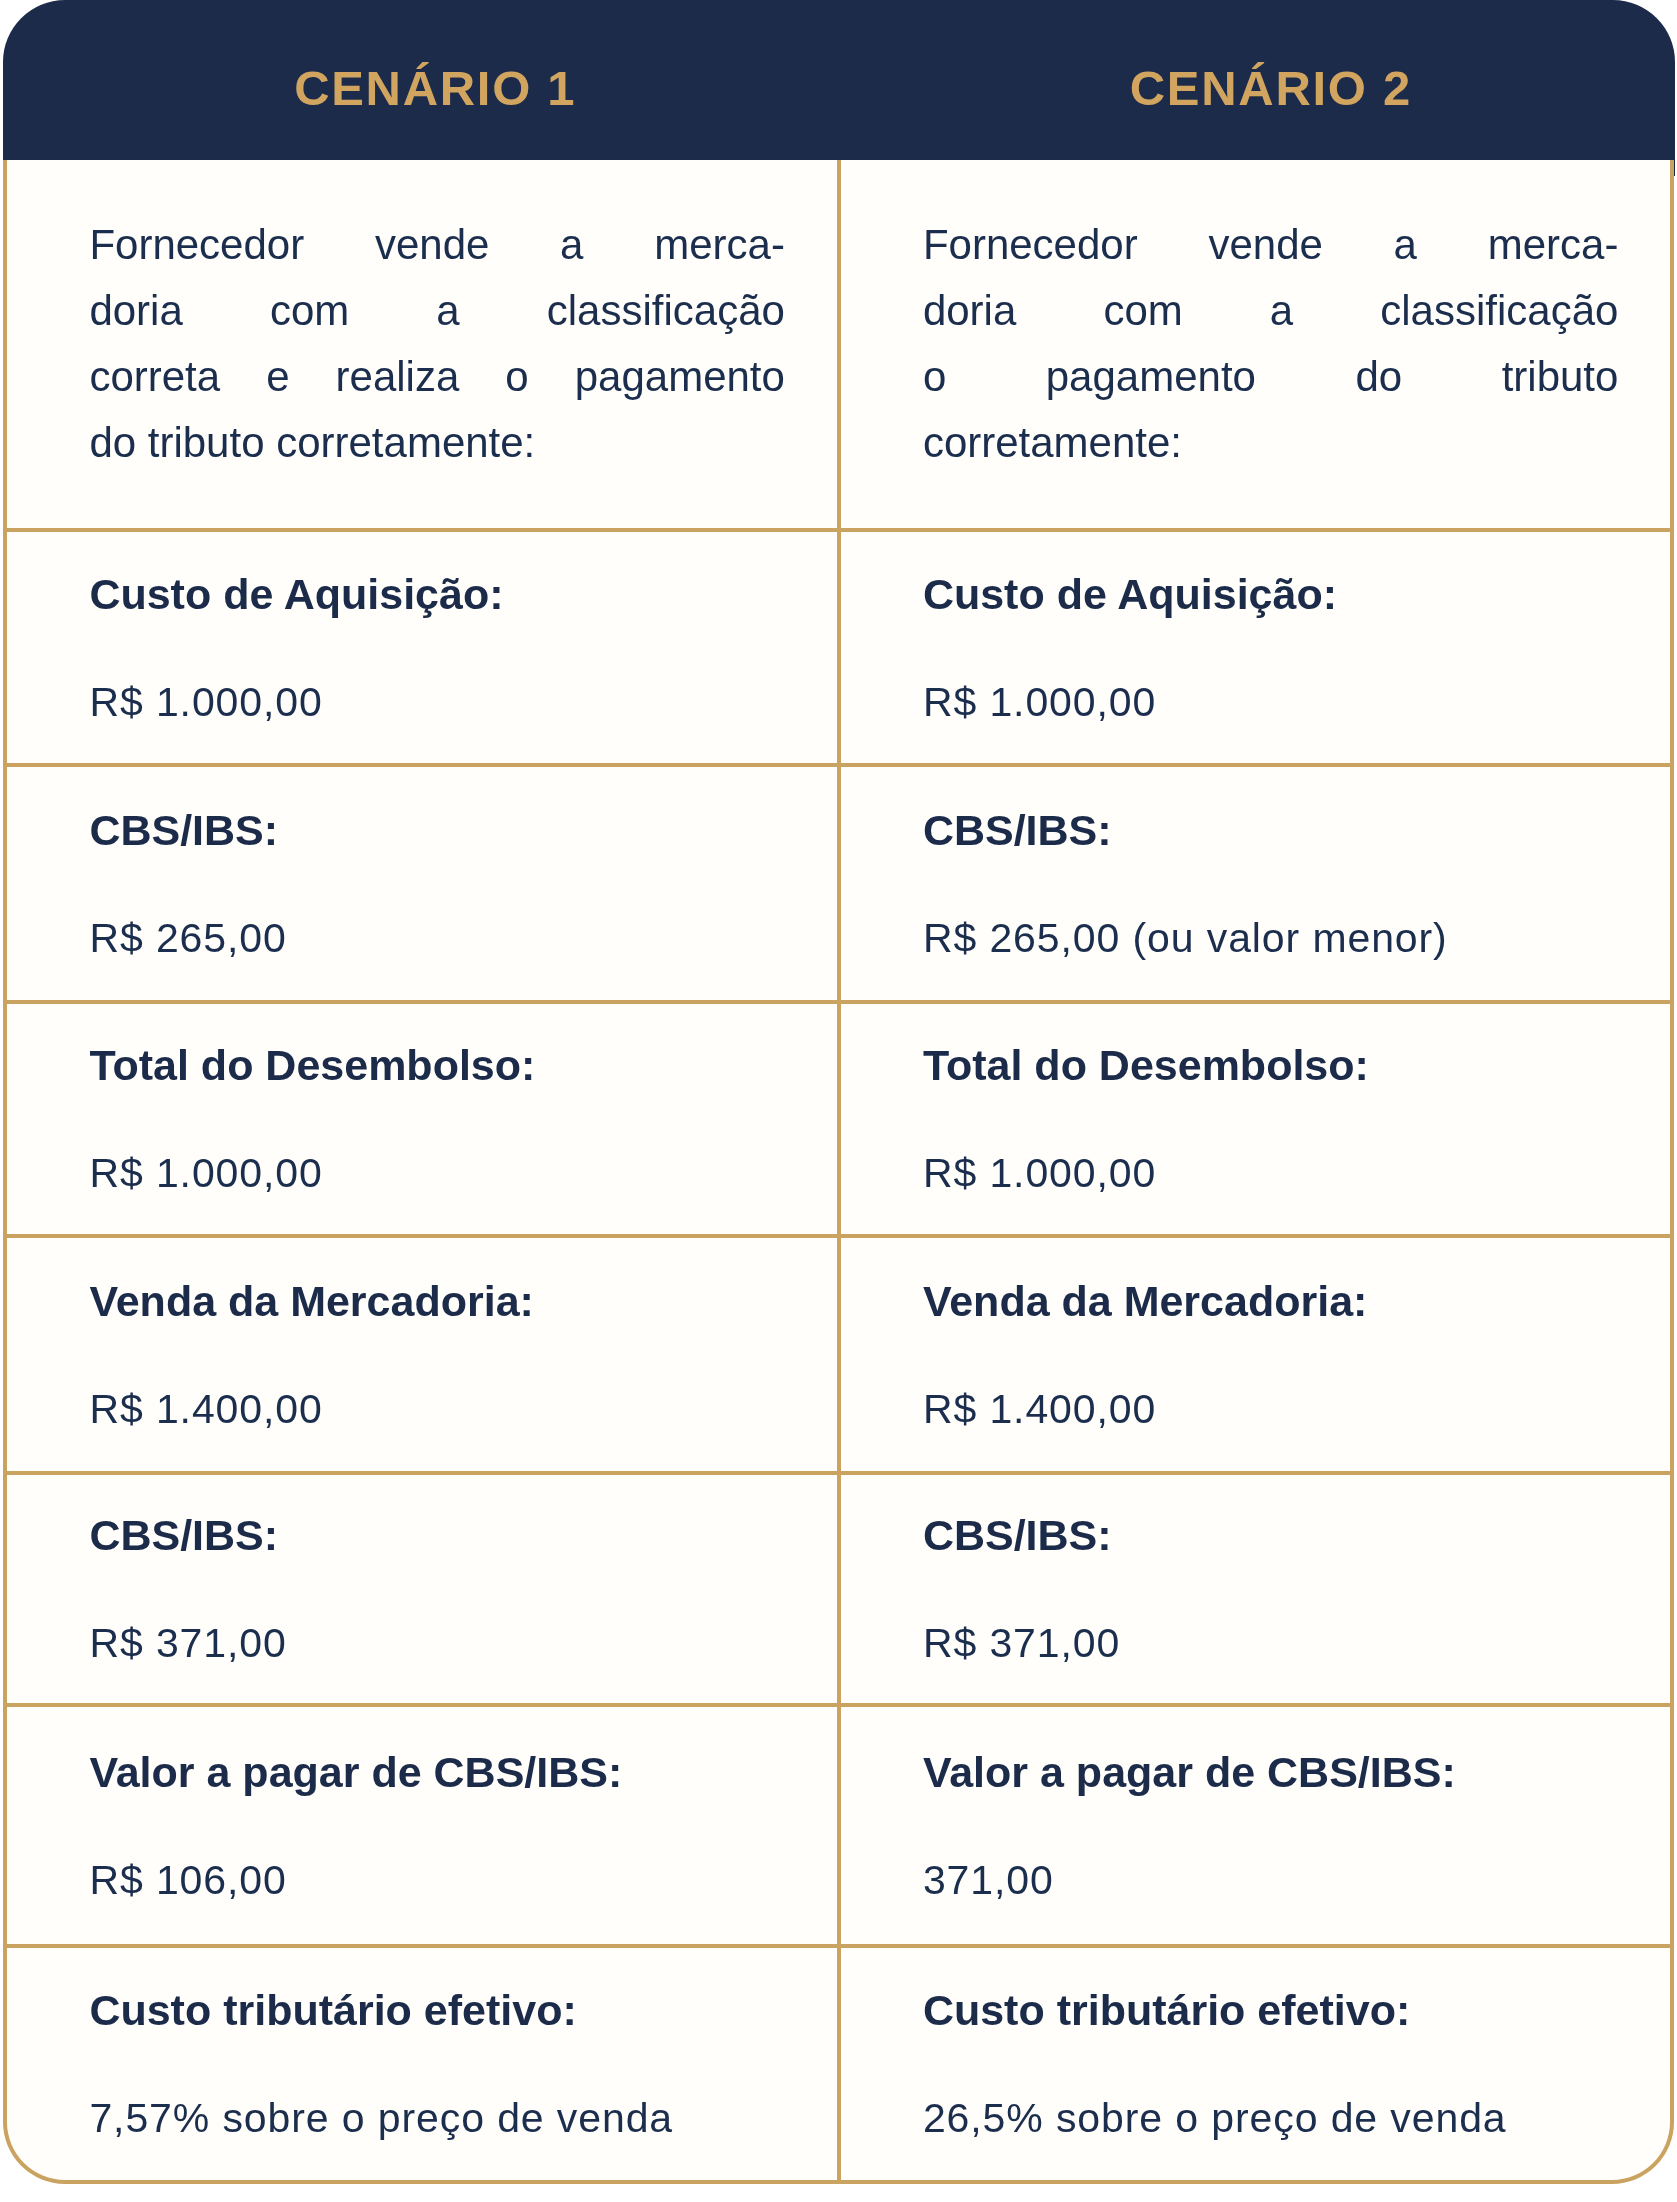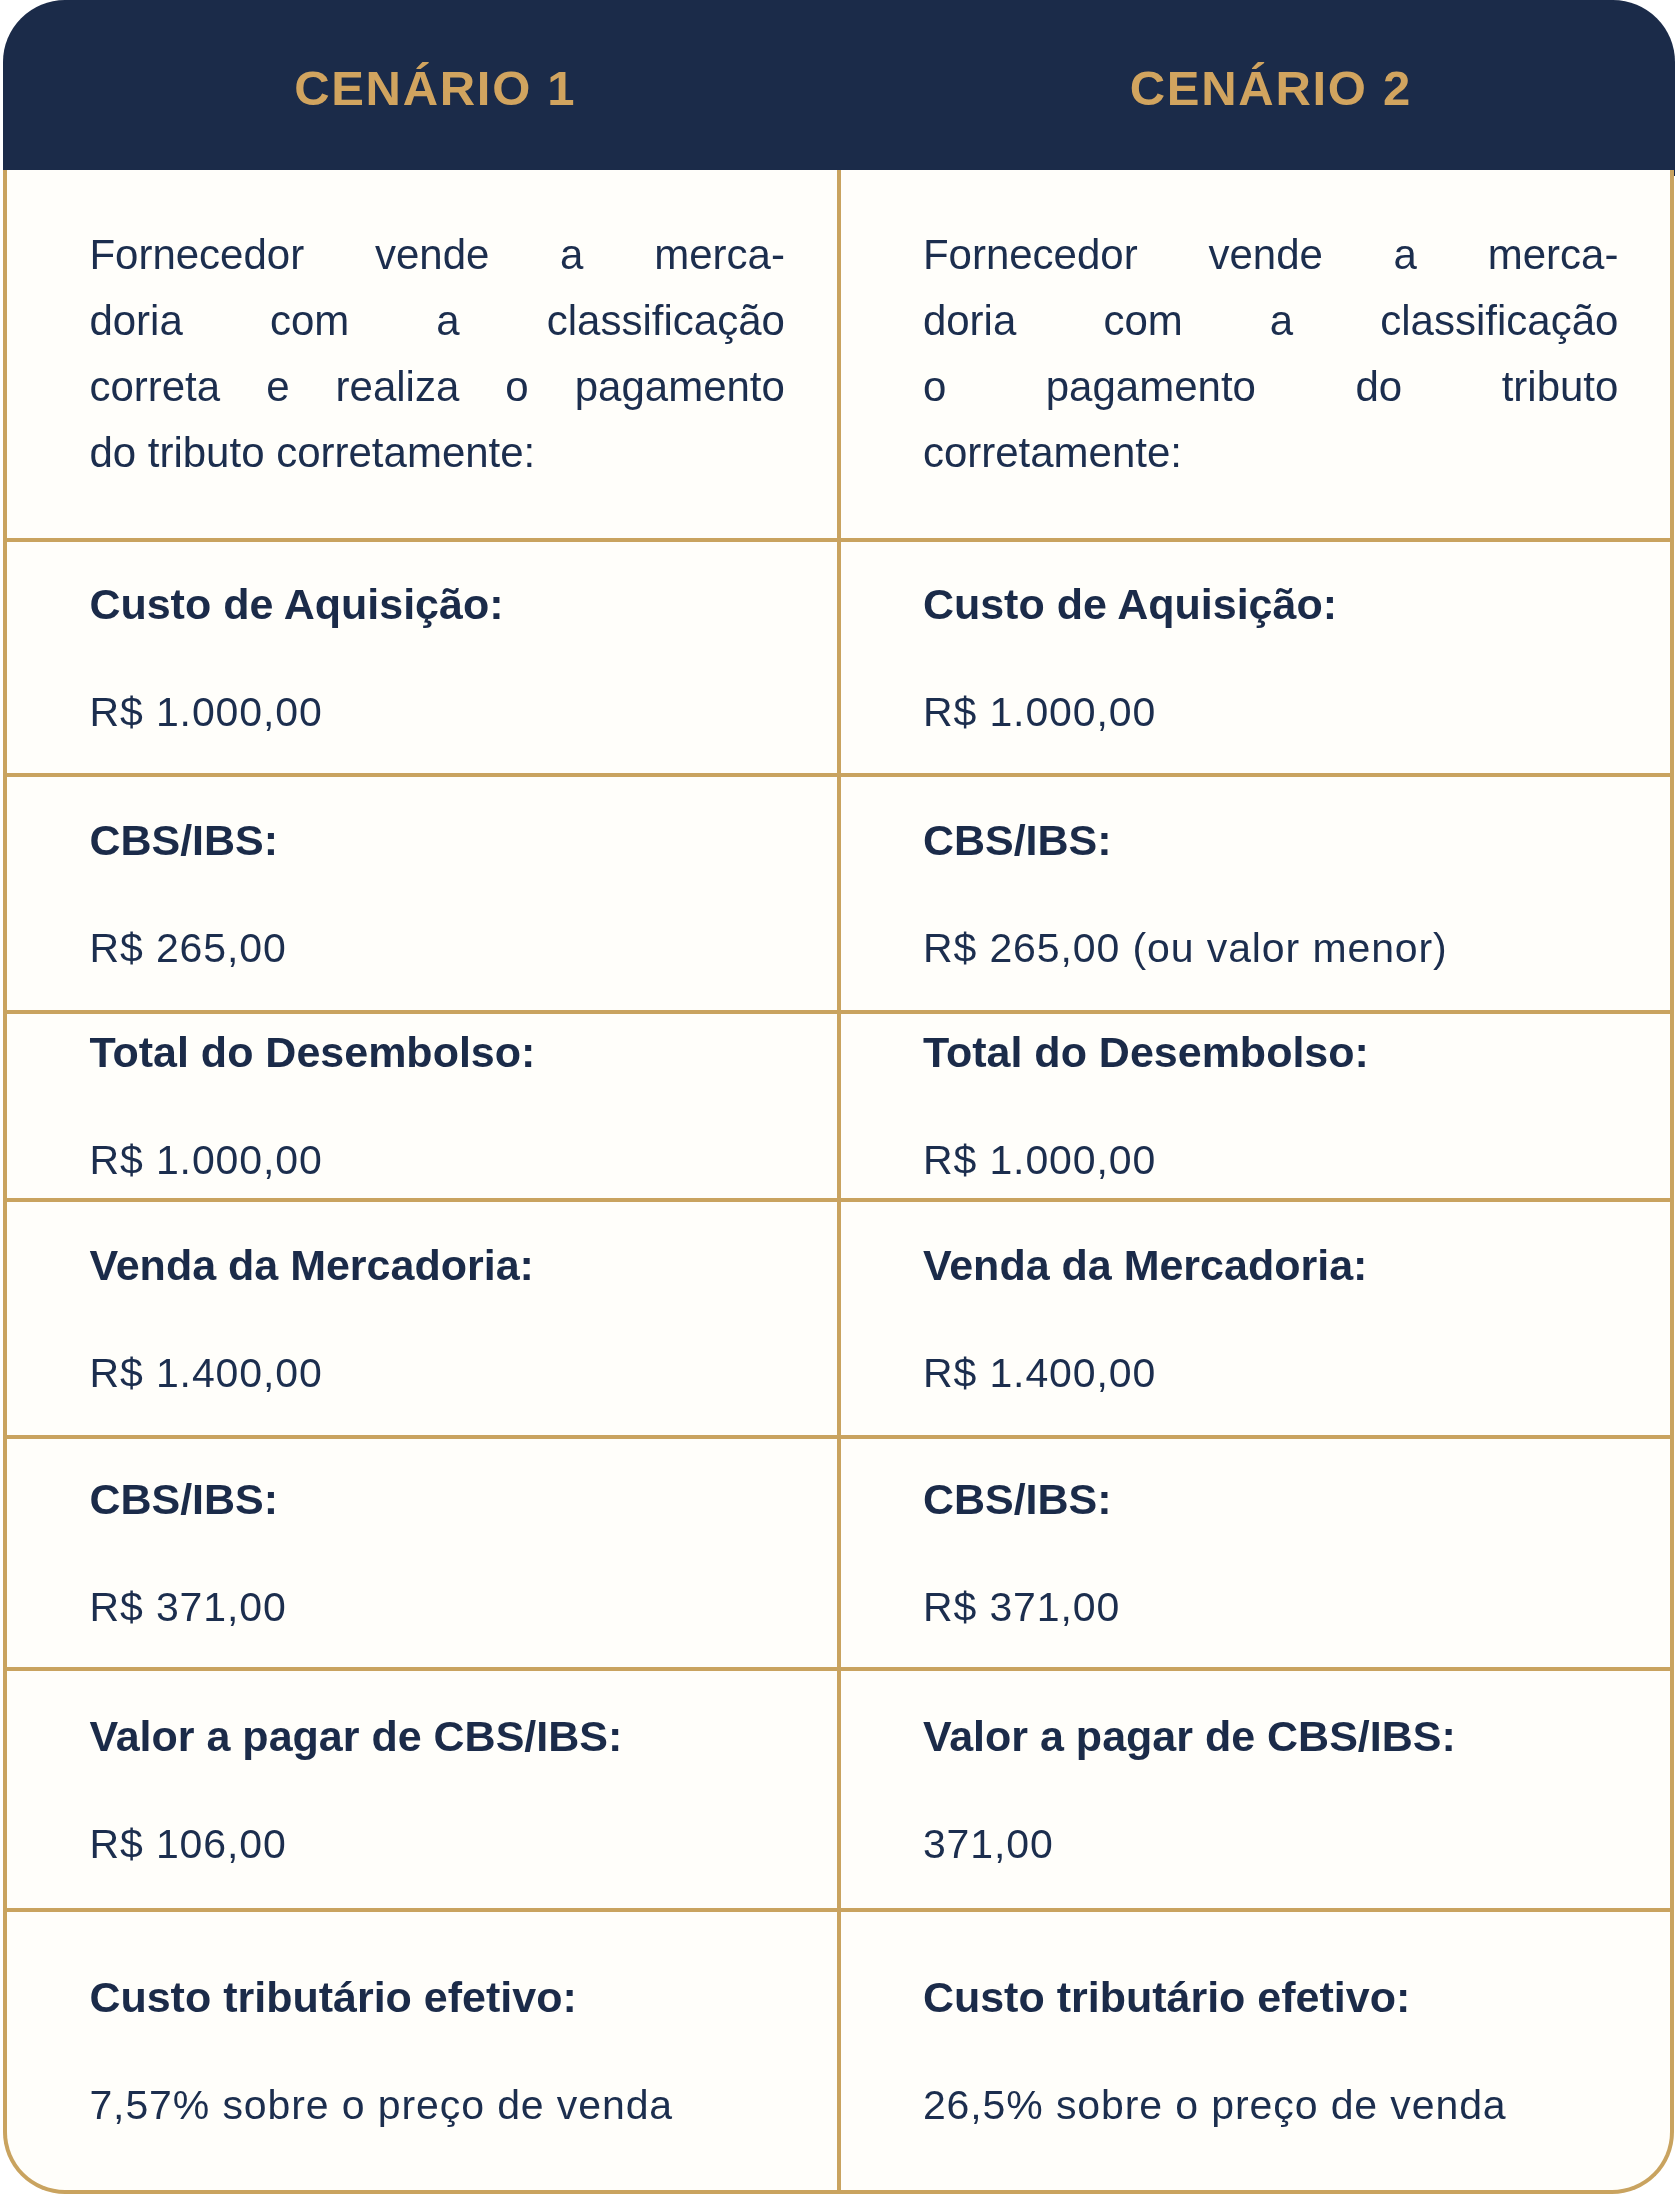--- a/index.html
+++ b/index.html
@@ -16,40 +16,40 @@
     border-radius:62px 62px 0 0;
     display:flex; align-items:center;
   }
   .header-cell{
     flex:1; text-align:center;
     color:#d1a45f; font-size:49px; font-weight:700; letter-spacing:1.7px;padding-left:28px;
   }
 
   
   .table{
-    position:absolute; top:170px; left:3.4px;
+    position:absolute; top:160px; left:3.4px;
     width:1671px; height:2024px;
     box-sizing:border-box;
     border-left:4.3px solid #c9a35f;
     border-right:4.3px solid #c9a35f;
     border-bottom:4.3px solid #c9a35f;
     border-radius:0 0 62px 62px;
     background:#fffefa;
     overflow:hidden;
     display:flex; flex-direction:column;
   }
   .row{
     display:flex;
     box-sizing:border-box;
     border-bottom:4.3px solid #c9a35f;
   }
   .r1{height:372px}
   .r2{height:235px}
   .r3{height:237px}
-  .r4{height:188px}
+  .r4{height:234px}
   .r5{height:237px}
   .r6{height:232px}
   .r7{height:241px}
   .r8{flex:1; border-bottom:none;}
 
   .cell{
     flex:1; box-sizing:border-box;
     display:flex; flex-direction:column; justify-content:center;
     padding:0 52px 0 82px;
     color:#1c2e4e;

